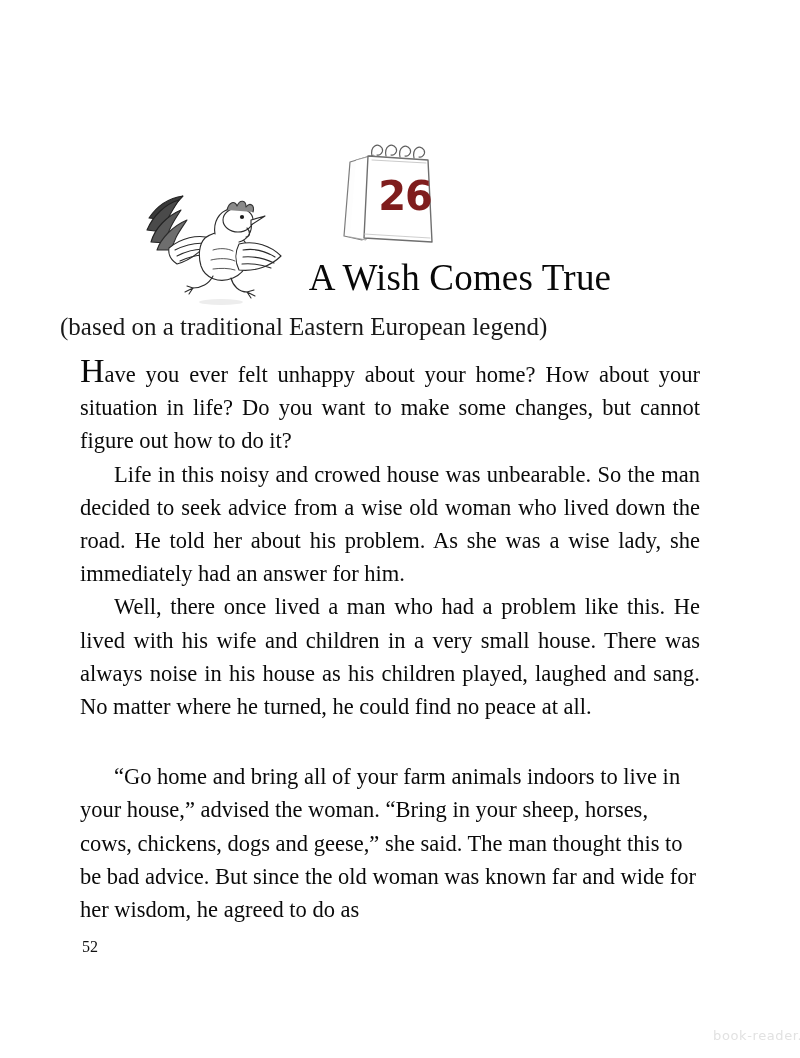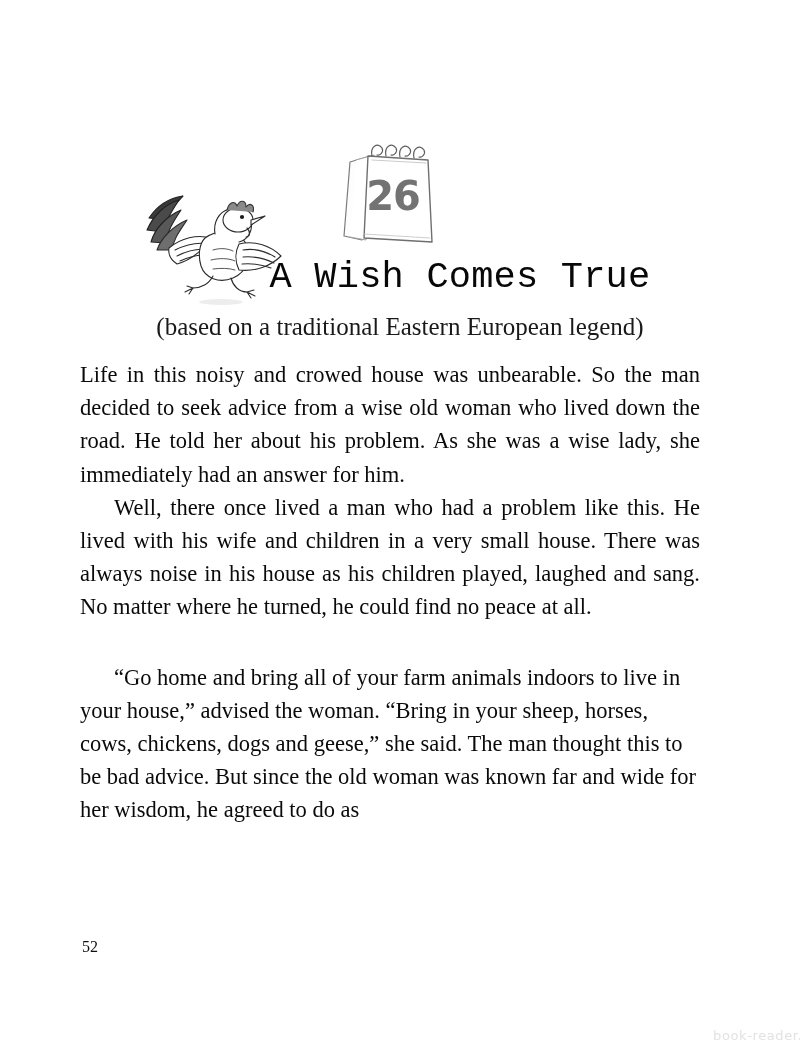--- a/index.html
+++ b/index.html
@@ -44,53 +44,53 @@
   .calendar {
     position: absolute;
     left: 332px;
     top: 136px;
     width: 122px;
     height: 120px;
   }
   .calendar svg { display: block; width: 122px; height: 120px; }
   .calendar-number {
     position: absolute;
-    left: 0;
+    left: 12px;
     top: 37px;
     width: 122px;
     text-align: center;
     font-family: "DejaVu Sans", "Liberation Sans", sans-serif;
     font-size: 40px;
     font-weight: 700;
     letter-spacing: -1px;
-    color: #737373;
+    color: #7f1d1d;
   }
 
   
   .chapter-title {
     position: absolute;
     left: 180px;
     top: 256px;
     width: 560px;
     text-align: center;
-    font-family: Liberation Mono, monospace;
+    font-family: Liberation Serif, serif;
     font-weight: 400;
     font-size: 37px;
     letter-spacing: 0.2px;
     color: #080808;
     white-space: nowrap;
   }
 
   
   .chapter-subtitle {
     position: absolute;
     left: 60px;
     top: 313px;
     width: 680px;
-    text-align: center;
+    text-align: left;
     font-size: 25px;
     color: #191919;
     white-space: nowrap;
   }
 
   
   .body-text {
     position: absolute;
     left: 80px;
     top: 358px;
@@ -215,20 +215,21 @@
       </svg>
       <div class="calendar-number">26</div>
     </div>
 
     <div class="chapter-title">A Wish Comes True</div>
 
     <div class="chapter-subtitle">(based on a traditional Eastern European legend)</div>
   </div>
 
   <div class="body-text">
+    <p class="para opening"><span class="dropcap">H</span><span>ave you ever felt unhappy about your home? How about your situation in life? Do you want to make some changes, but cannot figure out how to do it?</span></p>
     <p class="para"><span>Life in this noisy and crowed house was unbearable. So the man decided to seek advice from a wise old woman who lived down the road. He told her about his problem. As she was a wise lady, she immediately had an answer for him.</span></p>
     <p class="para"><span>Well, there once lived a man who had a problem like this. He lived with his wife and children in a very small house. There was always noise in his house as his children played, laughed and sang. No matter where he turned, he could find no peace at all.</span></p>
     <p class="para"><span>“Go home and bring all of your farm animals indoors to live in your house,” advised the woman. “Bring in your sheep, horses, cows, chickens, dogs and geese,” she said. The man thought this to be bad advice. But since the old woman was known far and wide for her wisdom, he agreed to do as</span></p>
   </div>
 
   <div class="page-number">52</div>
 
   <div class="watermark">book-reader.c</div>
 
 </div>

